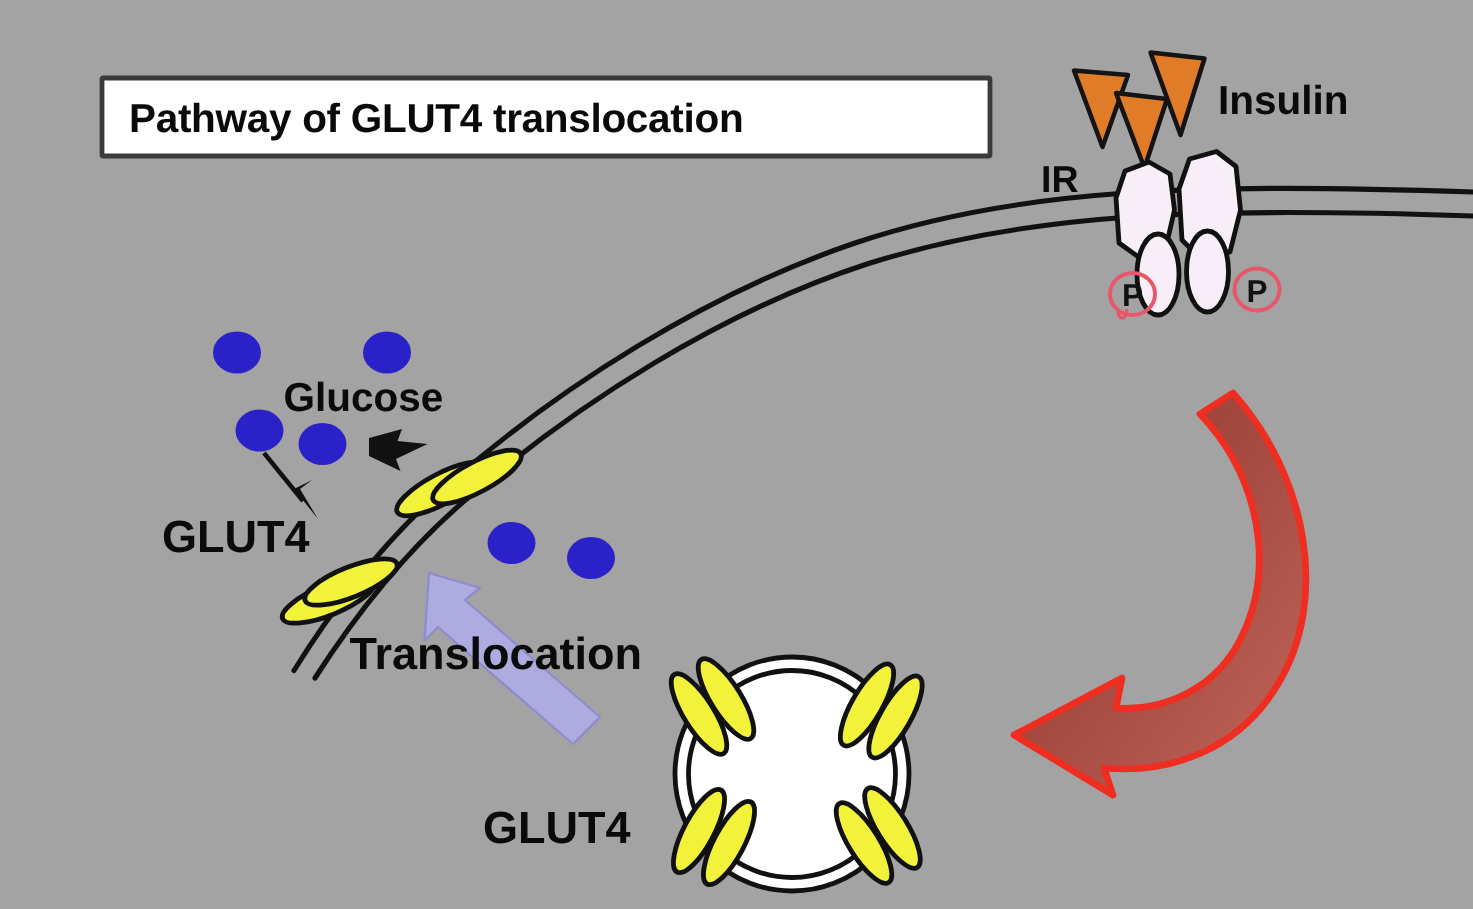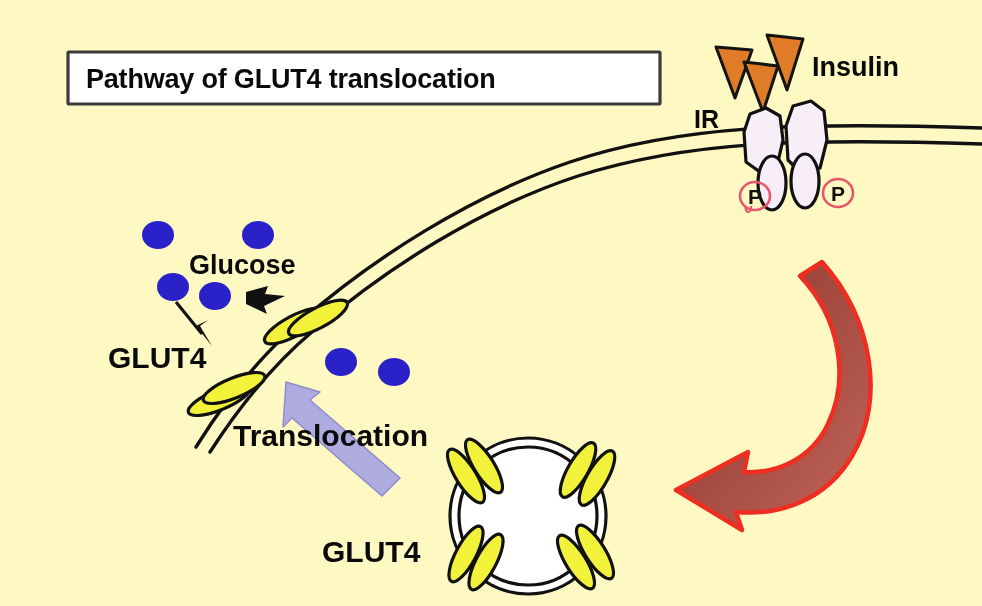--- a/index.html
+++ b/index.html
@@ -10,21 +10,21 @@
   body {
     width: 982px;
     height: 606px;
     overflow: hidden;
     font-family: "Liberation Sans", sans-serif;
   }
   #diagram-root {
     position: relative;
     width: 982px;
     height: 606px;
-    background: #fef9c3;
+    background: #a3a3a3;
   }
   svg#scene {
     display: block;
     width: 982px;
     height: 606px;
   }
   .dgm-label {
     font-family: "Liberation Sans", sans-serif;
     font-weight: bold;
     fill: #0a0a0a;

